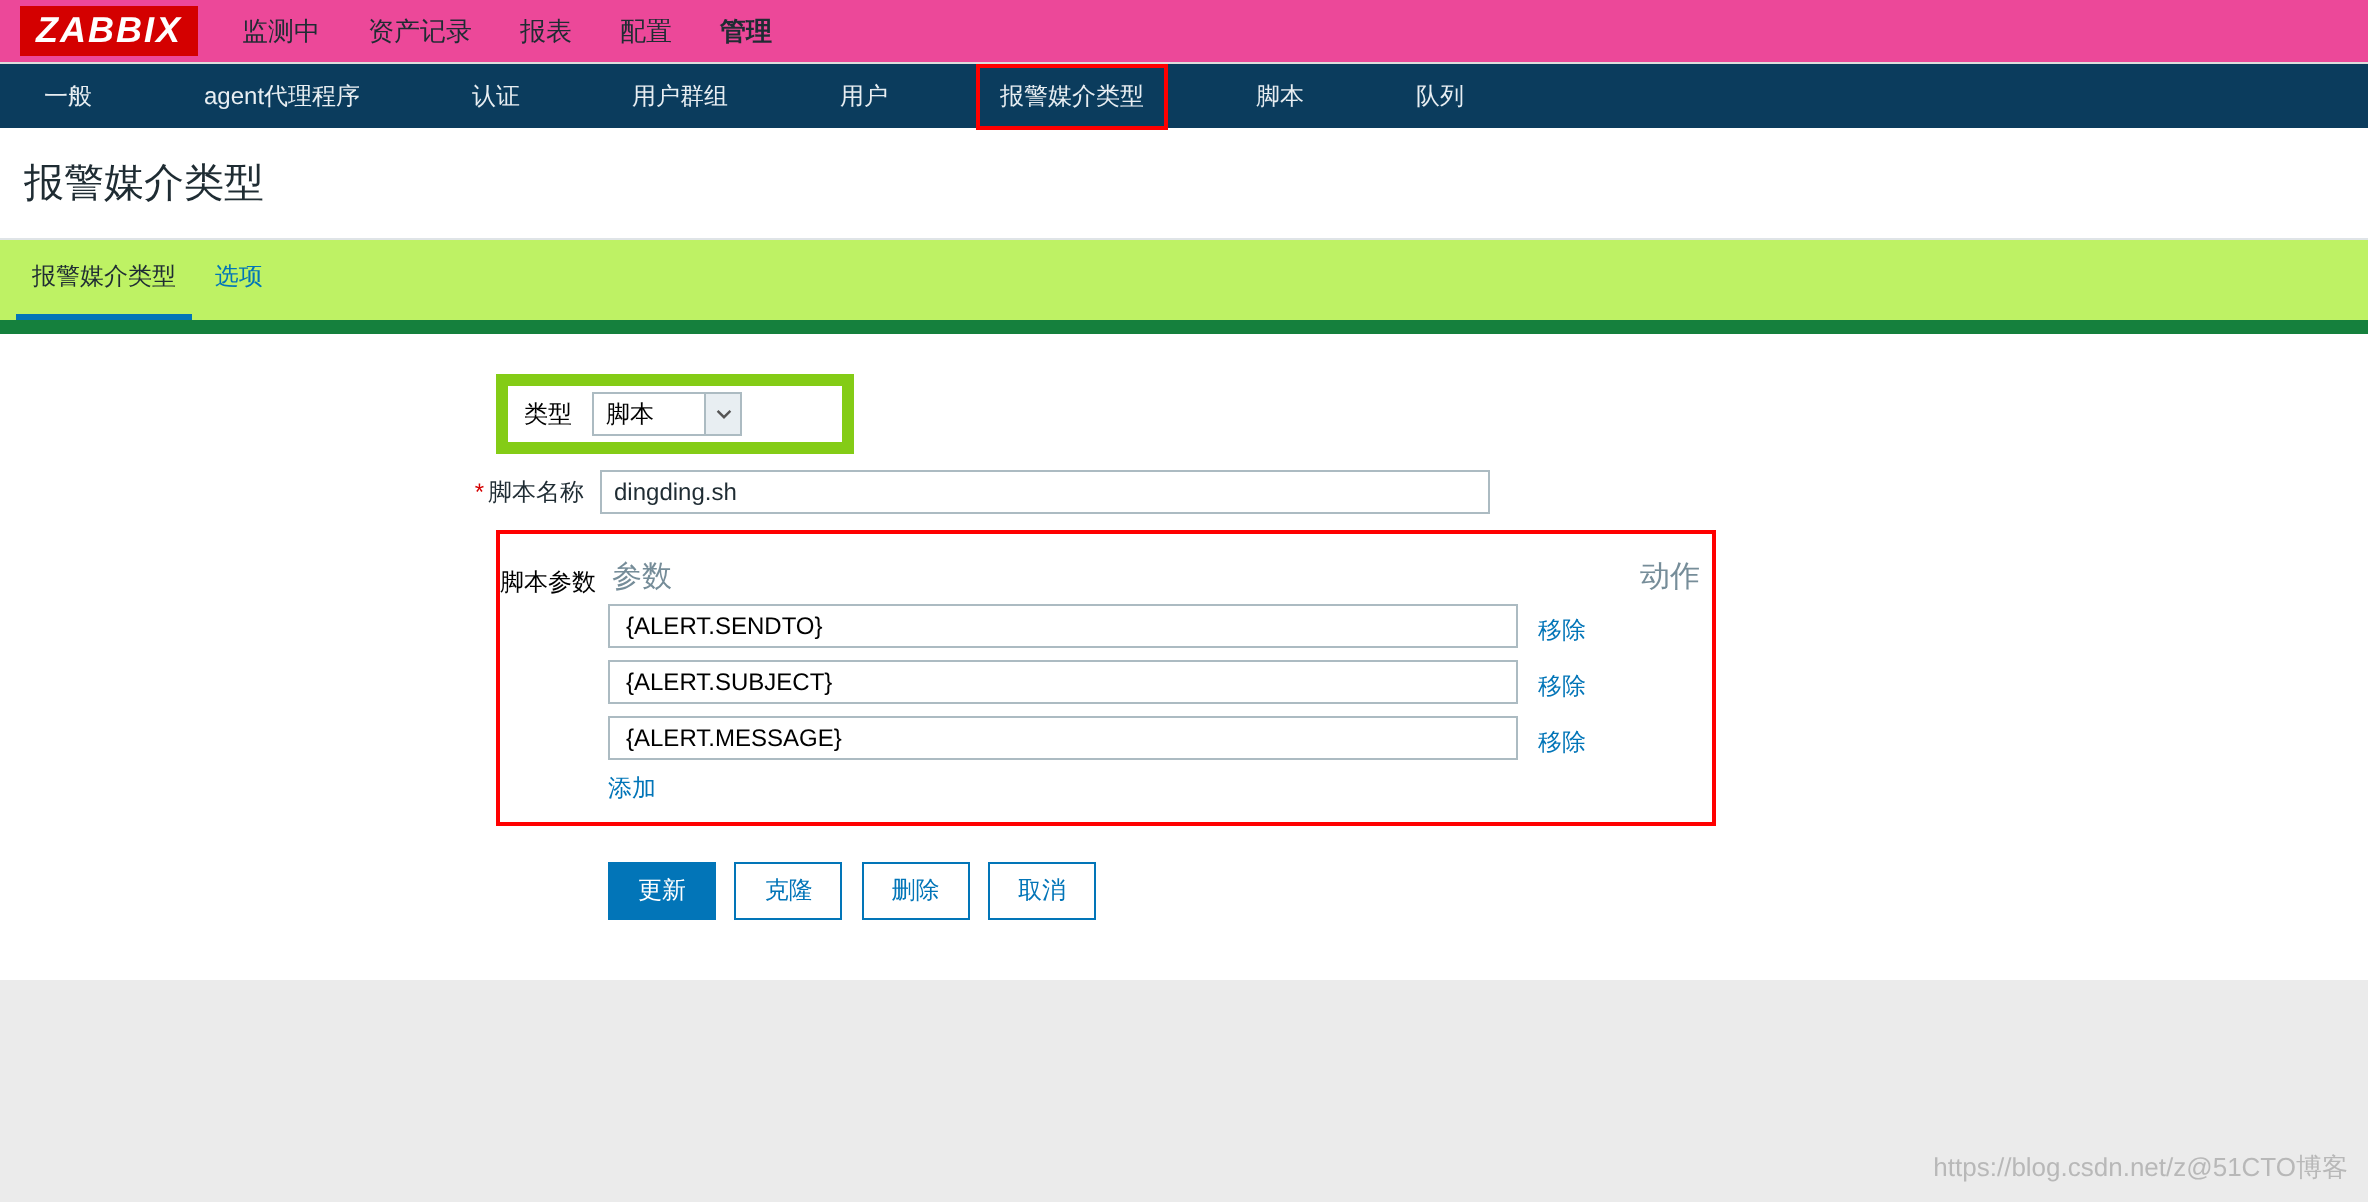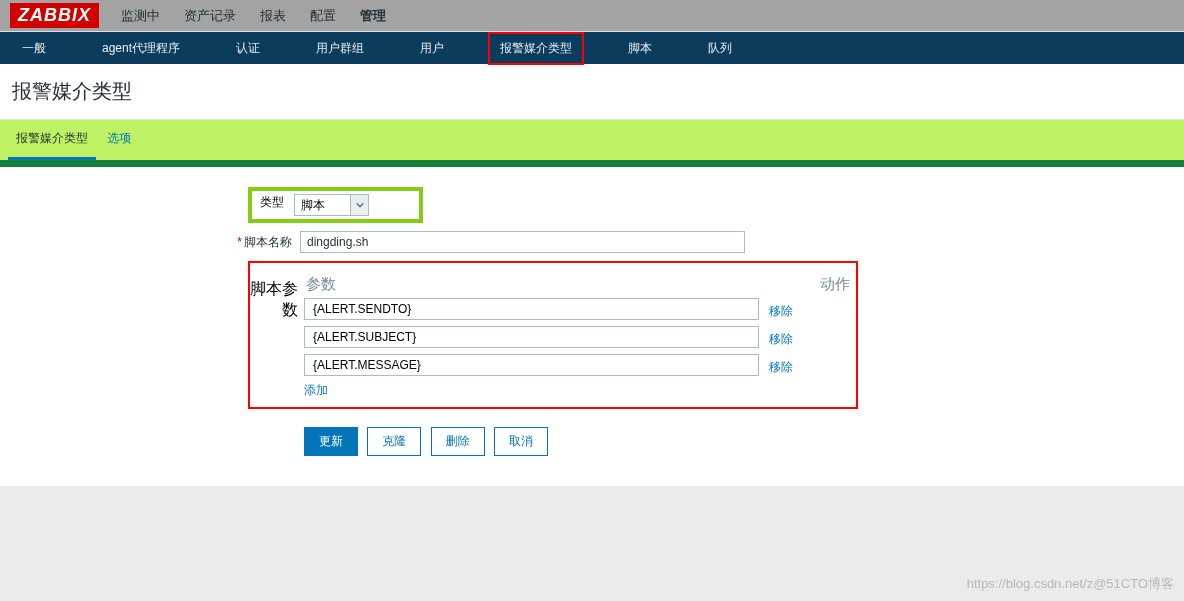--- a/index.html
+++ b/index.html
@@ -1,42 +1,42 @@
 <!DOCTYPE html>
 <html><head>
 <meta charset="utf-8">
 <style>
 * { box-sizing: border-box; margin: 0; padding: 0; }
 body { font-family: Arial, "Microsoft YaHei", sans-serif; font-size: 12px; background: #ebebeb; width: 1184px; height: 601px; overflow: hidden; position: relative; }
-.topnav { background: #a3a3a3; height: 32px; display: flex; align-items: center; padding: 0 10px; border-bottom: 1px solid #ddd; }
+.topnav { background: #ec4899; height: 32px; display: flex; align-items: center; padding: 0 10px; border-bottom: 1px solid #ddd; }
 .logo { background: #d40000; color: #fff; font-weight: bold; font-style: italic; font-size: 18px; padding: 2px 8px; margin-right: 10px; letter-spacing: 1px; }
 .topnav a { color: #1f2c33; text-decoration: none; padding: 8px 12px; font-size: 13px; }
 .topnav a.active { font-weight: bold; }
 .subnav { background: #0b3c5d; height: 32px; display: flex; align-items: center; padding: 0 10px; gap: 32px; }
 .subnav a { color: #e8eef2; text-decoration: none; padding: 8px 12px; font-size: 12px; }
 .subnav a.active { background: #0b3c5d; border: 2px solid #ff0000; box-sizing: border-box; padding: 6px 10px; }
 .page-title { background: #fff; padding: 14px 12px; font-size: 20px; color: #1f2c33; border-bottom: 1px solid #dfe4e7; }
 .tabs { background: #bef264; padding: 0 0 0 8px; border-bottom: 7px solid #15803d; }
 .tabs a { display: inline-block; padding: 10px 8px; text-decoration: none; font-size: 12px; }
 .tabs a.active { color: #1f2c33; border-bottom: 3px solid #0275b8; }
 .tabs a.inactive { color: #0275b8; }
 .form-area { background: #fff; padding: 20px 0 30px 0; }
 .form-row { display: flex; align-items: center; margin-bottom: 8px; }
 .form-label { width: 300px; text-align: right; padding-right: 8px; color: #1f2c33; font-size: 12px; }
 .req { color: #d40000; margin-right: 2px; }
 .form-input { width: 445px; height: 22px; border: 1px solid #acbbc2; padding: 2px 6px; font-size: 12px; color: #1f2c33; }
-.type-row-hl { display: inline-flex; align-items: flex-start; border: 4px solid #84cc16; padding: 3px 50px 3px 8px; }
+.type-row-hl { display: inline-flex; align-items: center; border: 6px solid #84cc16; padding: 3px 50px 3px 8px; }
 .type-row-hl .tlabel { margin-right: 10px; }
 .select-wrap { display: inline-flex; border: 1px solid #acbbc2; height: 22px; }
 .select-wrap input { border: none; width: 55px; padding: 2px 6px; font-size: 12px; }
 .select-wrap .caret { width: 18px; background: #e8eef2; border-left: 1px solid #acbbc2; display: flex; align-items: center; justify-content: center; }
 .select-wrap .caret svg { width: 8px; height: 8px; }
 .params-box { border: 2px solid #ff0000; margin-left: 248px; width: 610px; padding: 8px 4px 8px 0; }
 .params-inner { margin-left: 54px; }
-.params-label { float: left; width: 48px; text-align: right; margin-top: 8px; font-size: 16px; }
+.params-label { float: left; width: 48px; text-align: right; margin-top: 8px; font-size: 12px; }
 .params-header { display: flex; justify-content: space-between; color: #768d99; font-size: 15px; padding: 4px 2px; }
 .param-row { display: flex; align-items: flex-end; margin-bottom: 6px; }
 .param-input { width: 455px; height: 22px; border: 1px solid #acbbc2; padding: 2px 8px; font-size: 12px; }
 .param-link { color: #0275b8; text-decoration: none; margin-left: 10px; font-size: 12px; }
 .add-link { color: #0275b8; text-decoration: none; font-size: 12px; }
 .chk { width: 14px; height: 14px; }
 .btn-row { margin-left: 304px; margin-top: 18px; }
 .btn { padding: 5px 14px; font-size: 12px; border: 1px solid #0275b8; background: #fff; color: #0275b8; margin-right: 6px; cursor: pointer; }
 .btn.primary { background: #0275b8; color: #fff; }
 .watermark { position: absolute; right: 10px; bottom: 8px; color: #b8b8b8; font-size: 13px; }

